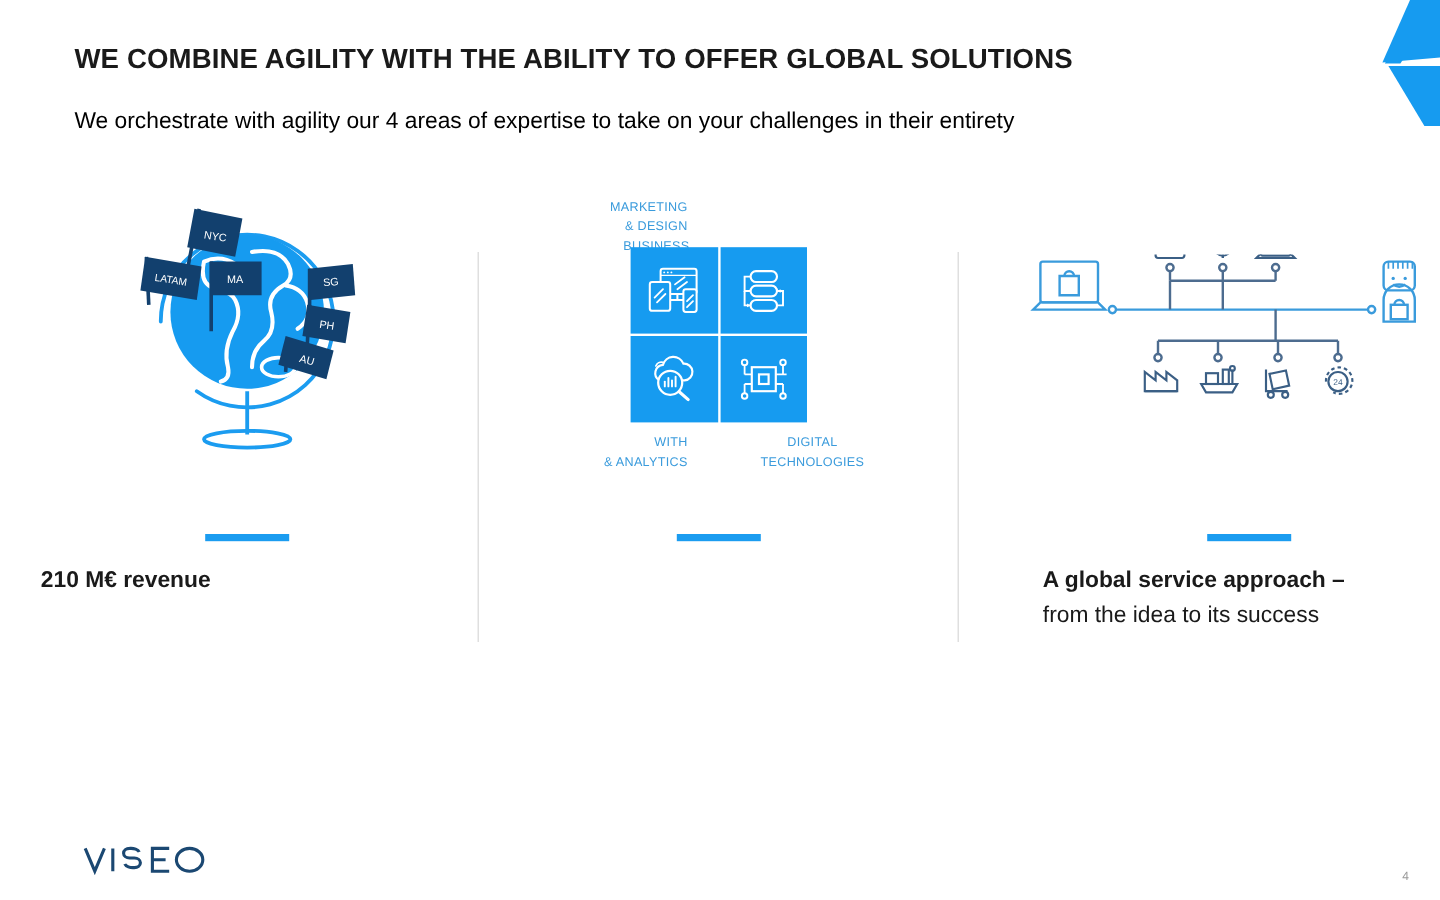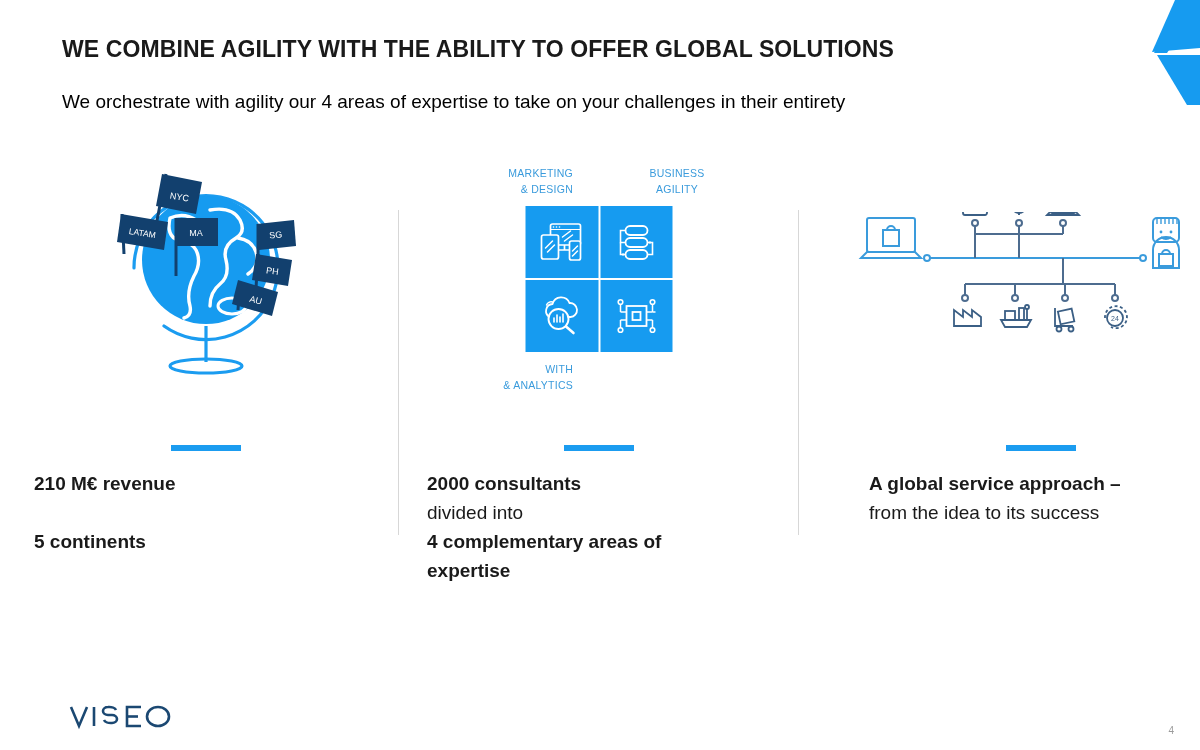--- a/index.html
+++ b/index.html
@@ -106,21 +106,21 @@
     transform: translateX(-50%);
     top: 0;
     width: 260px;
     height: 250px;
   }
   .quad-labels-top, .quad-labels-bottom {
     position: absolute;
     left: 0; width: 260px;
     display: flex;
   }
-  .quad-labels-top { top: 16px; }
+  .quad-labels-top { top: 16px; flex-direction: column; }
   .quad-labels-bottom { top: 212px; }
   .qlabel {
     width: 130px;
     font-size: 10.5px;
     color: #3a9bdc;
     line-height: 1.5;
     letter-spacing: 0.25px;
   }
   .qlabel.left  { text-align: right;  padding-right: 26px; box-sizing: border-box;}
   .qlabel.right { text-align: center;   padding-left: 26px;  box-sizing: border-box;}
@@ -221,21 +221,20 @@
           <line x1="132" y1="152" x2="134" y2="124" stroke="#12406e" stroke-width="3"></line>
           <polygon points="132,122 172,134 166,158 126,146" fill="#12406e"></polygon>
           <text x="149" y="145" fill="#ffffff" font-size="9" font-family="Liberation Sans, sans-serif" text-anchor="middle" transform="rotate(15 149 145)">AU</text>
         </g>
       </svg>
     </div>
     <div class="accent-bar"></div>
     <div class="caption">
       <span class="line"><b>210 M€ revenue</b></span>
       <span class="gap"></span>
-      <span class="line"><b>5 continents</b></span>
     </div>
   </div>
 
   <div class="col c2">
     <div class="art">
       <div class="quad-wrap">
 
         <div class="quad-labels-top">
           <div class="qlabel left">
             <span class="l">MARKETING</span>
@@ -323,31 +322,29 @@
             </svg>
           </div>
 
         </div>
 
         <div class="quad-labels-bottom">
           <div class="qlabel left">
             <span class="l">WITH</span>
             <span class="l">&amp; ANALYTICS</span>
           </div>
+          <div class="qlabel right">
+            <span class="l">DIGITAL</span>
+            <span class="l">TECHNOLOGIES</span>
+          </div>
         </div>
 
       </div>
     </div>
     <div class="accent-bar"></div>
-    <div class="caption">
-      <span class="line"><b>2000 consultants</b></span>
-      <span class="line">divided into</span>
-      <span class="line"><b>4 complementary areas of</b></span>
-      <span class="line"><b>expertise</b></span>
-    </div>
   </div>
 
   <div class="col c3">
     <div class="art">
       <svg viewBox="0 0 360 190" width="360" height="190" style="position:absolute;left:12px;top:62px;">
 
         <g stroke="#3a9bdc" stroke-width="2" fill="none">
           <rect x="14" y="6" width="48" height="34" rx="2"></rect>
           <path d="M8 46 h60 l-6 -6 H14 z"></path>
           <path d="M30 18 h16 v16 h-16 z"></path>

